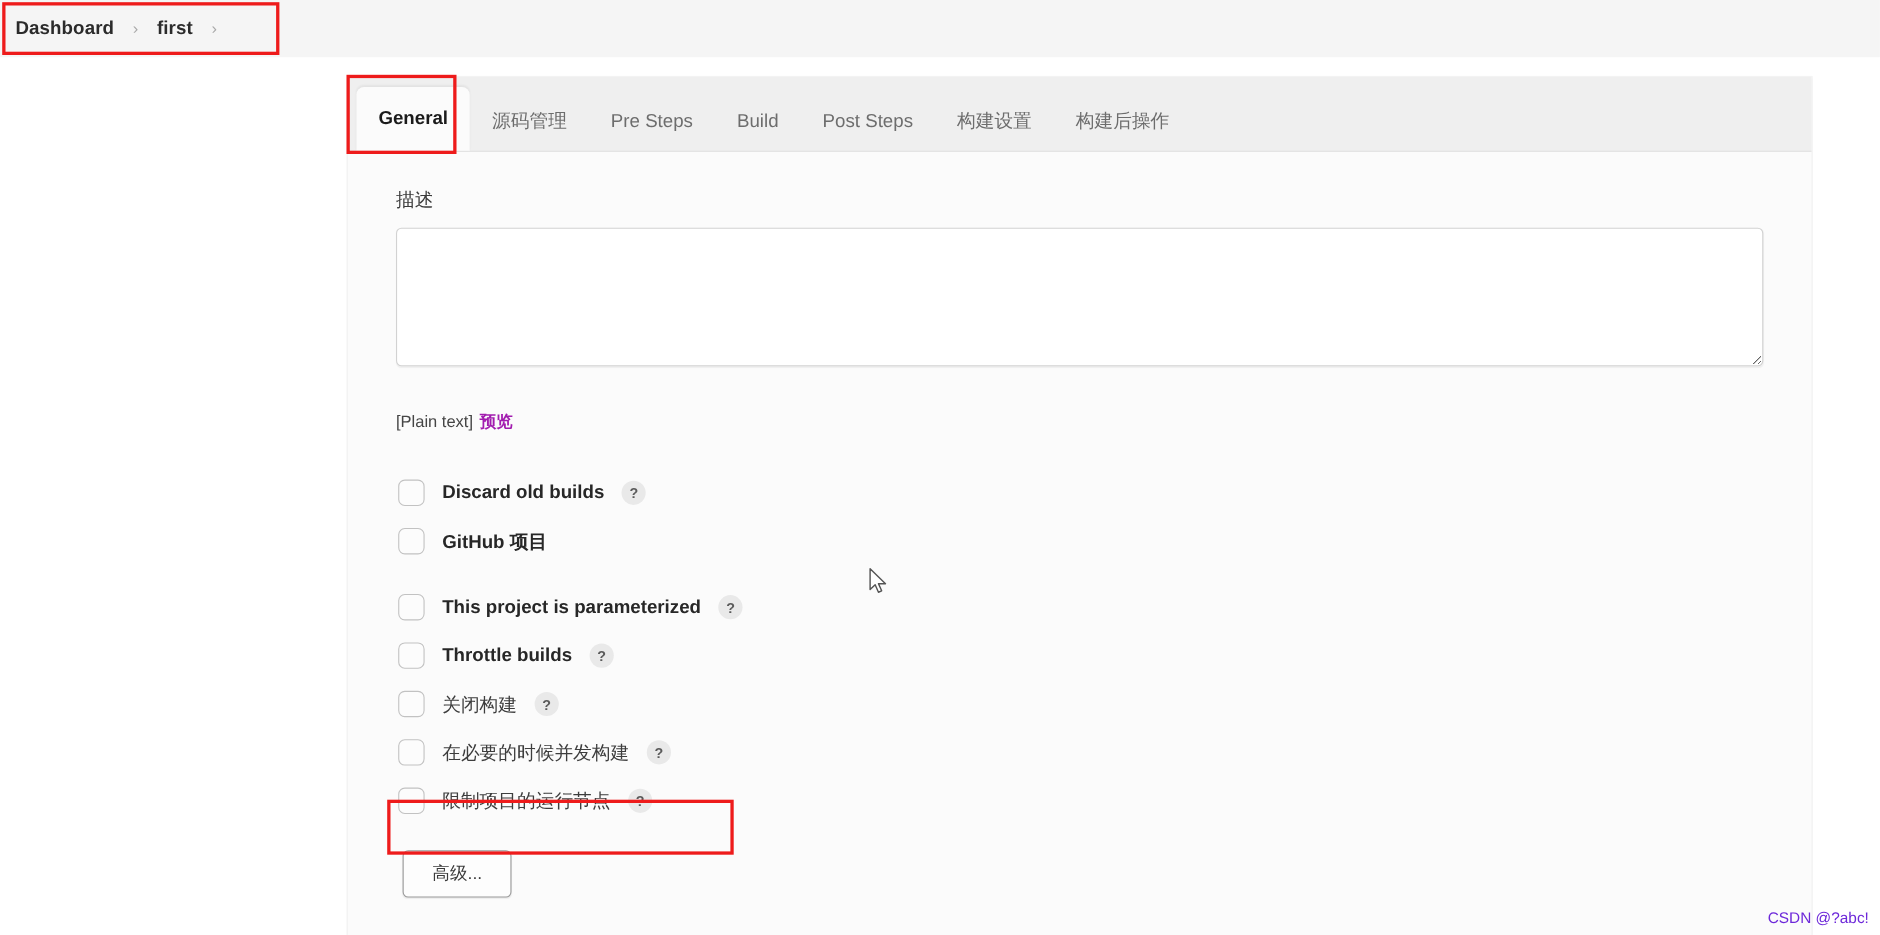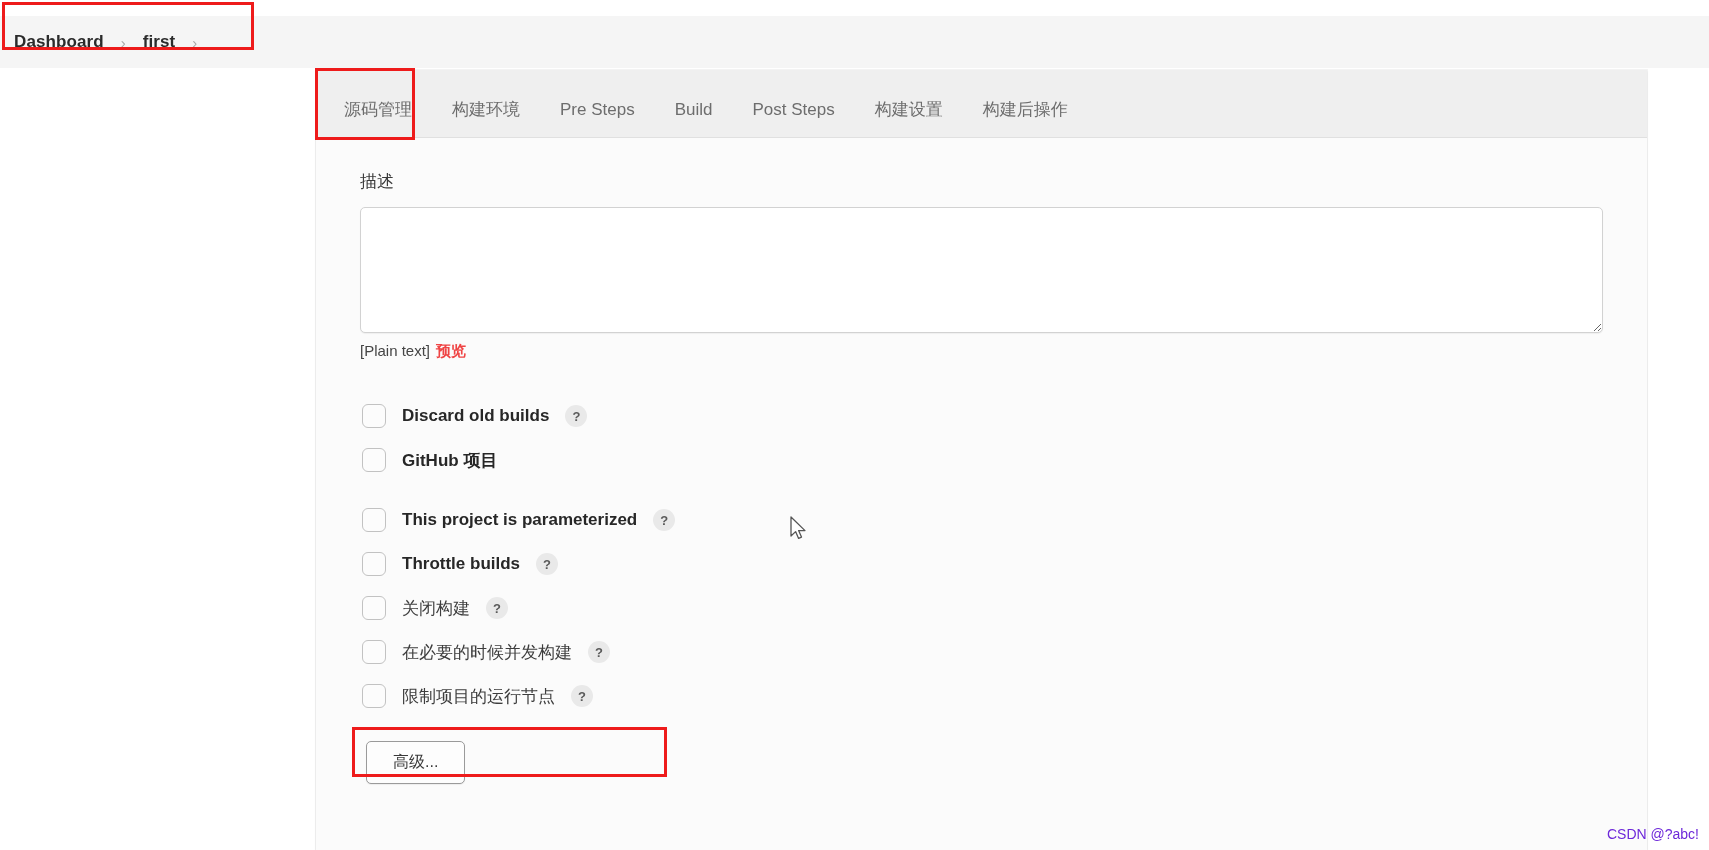--- a/index.html
+++ b/index.html
@@ -16,21 +16,21 @@
     position: relative;
     width: 1709px;
     height: 850px;
     background: #ffffff;
   }
 
   
   .breadcrumb-bar {
     position: absolute;
     left: 0;
-    top: 16px;
+    top: 0;
     width: 1709px;
     height: 52px;
     background: #f5f5f5;
     display: flex;
     align-items: center;
     box-sizing: border-box;
     padding-left: 14px;
   }
   .crumb {
     font-size: 17px;
@@ -133,24 +133,25 @@
 
   .plain-row {
     margin-top: 9px;
     font-size: 15px;
     color: #454545;
     display: flex;
     align-items: baseline;
     gap: 6px;
   }
   .preview-link {
-    color: #ef4444;
+    color: #a21caf;
     font-weight: 700;
     text-decoration: none;
     cursor: pointer;
+    margin-top: 32px;
   }
 
   
   .checks {
     margin-top: 38px;
     padding-left: 2px;
   }
   .check-row {
     display: flex;
     align-items: center;
@@ -238,22 +239,22 @@
   <div class="breadcrumb-bar">
     <span class="crumb">Dashboard</span>
     <span class="crumb-sep">›</span>
     <span class="crumb">first</span>
     <span class="crumb-sep">›</span>
   </div>
 
   <div class="card">
 
     <div class="tabbar">
+      <div class="tab active">General</div>
       <div class="tab">源码管理</div>
-      <div class="tab">构建环境</div>
       <div class="tab">Pre Steps</div>
       <div class="tab">Build</div>
       <div class="tab">Post Steps</div>
       <div class="tab">构建设置</div>
       <div class="tab">构建后操作</div>
     </div>
 
     <div class="body">
 
       <div class="field-label">描述</div>

